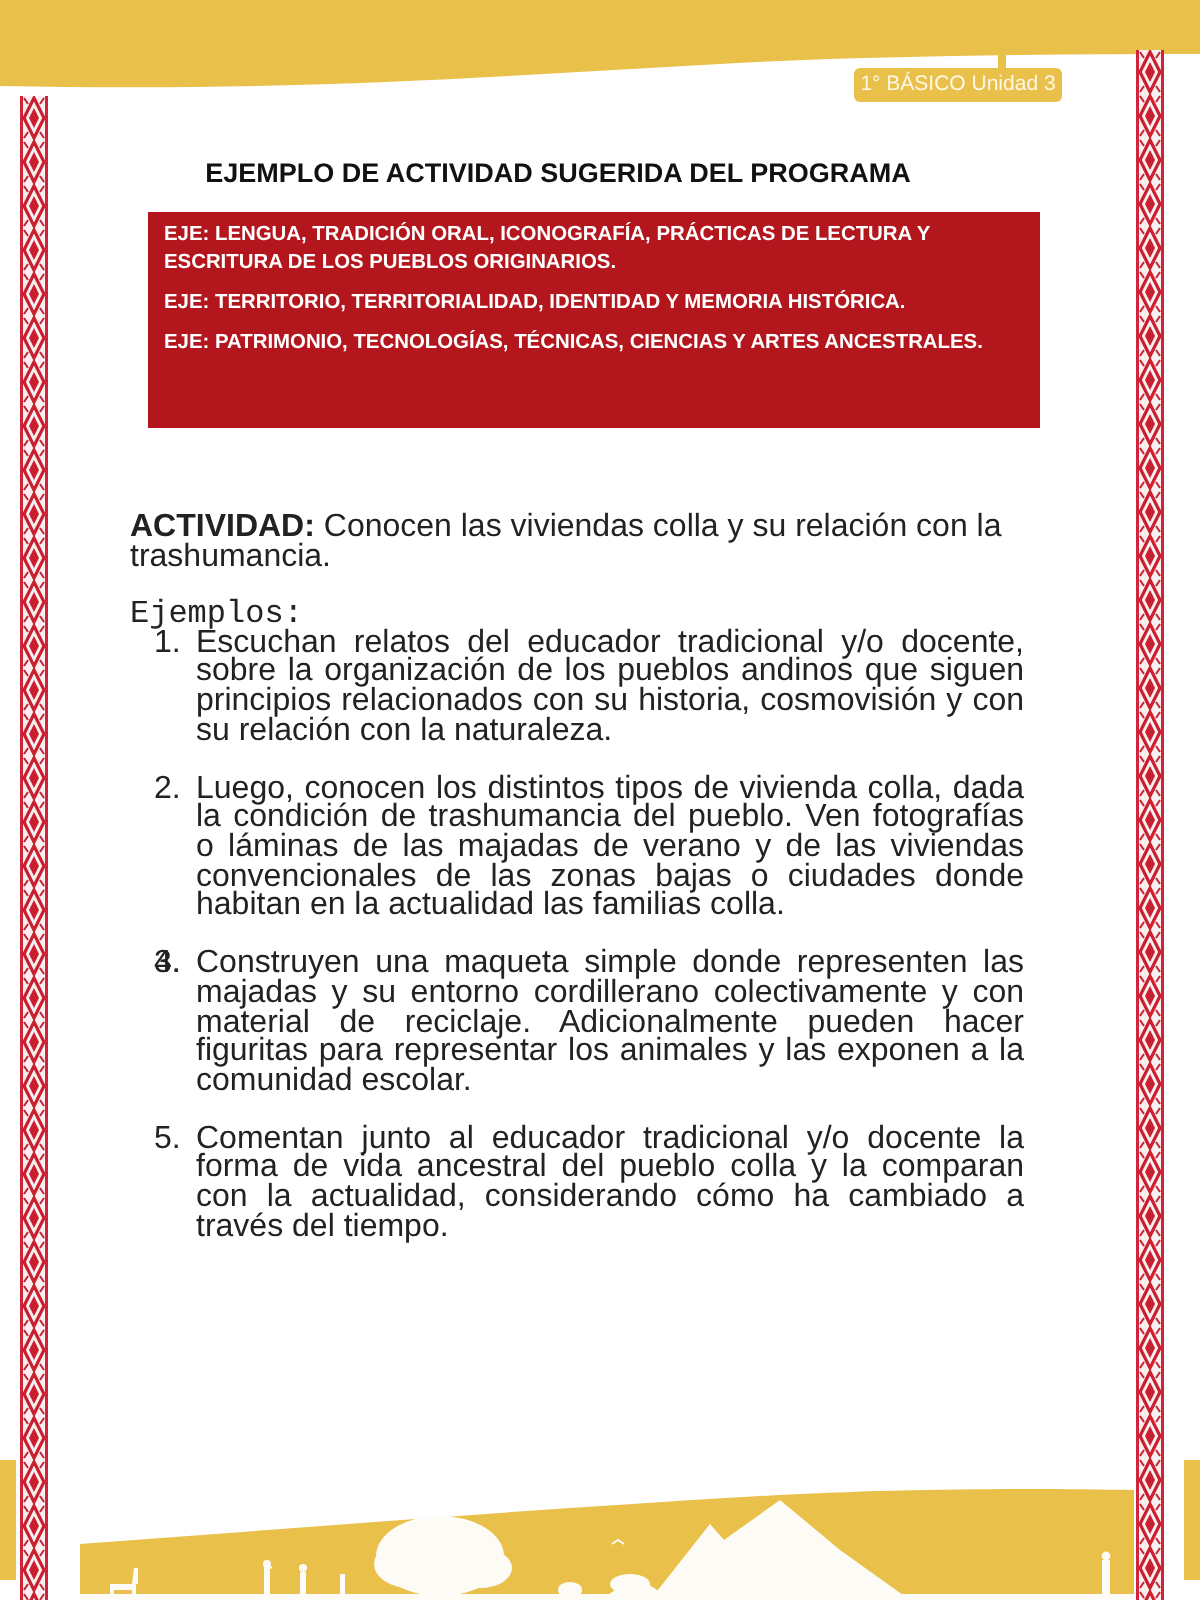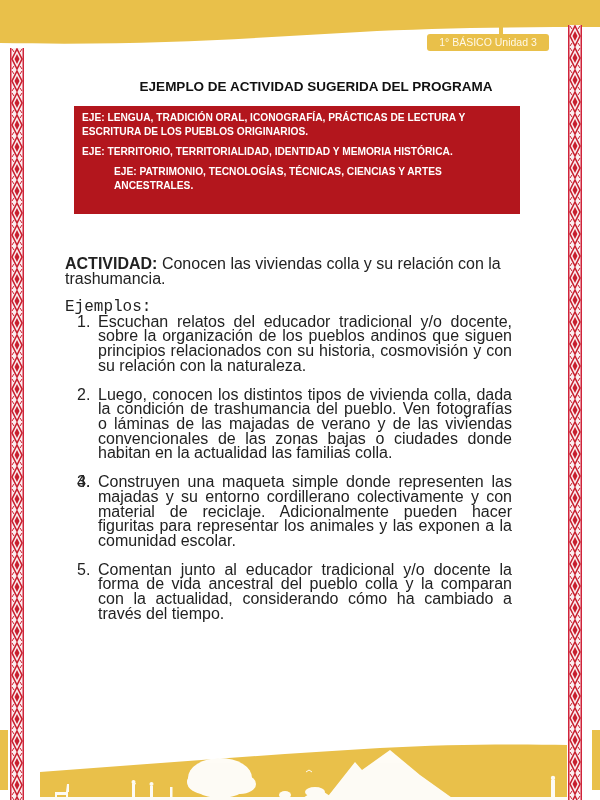--- a/index.html
+++ b/index.html
@@ -4,41 +4,41 @@
   <style>
     html, body { margin: 0; padding: 0; }
     body {
       width: 600px; height: 800px; position: relative; overflow: hidden;
       background: #ffffff;
       font-family: "Liberation Sans", "DejaVu Sans", sans-serif;
       color: #222;
     }
     .top-wave { position: absolute; left: 0; top: 0; width: 600px; height: 60px; }
     .unit-badge {
-      position: absolute; left: 427px; top: 34px; width: 122px; height: 17px;
+      position: absolute; left: 427px; top: 34px; width: 104px; height: 17px;
       background: #e9c04a; border-radius: 3px;
       color: #fff8e6; font-size: 10.5px; line-height: 17px; text-align: center;
     }
     .badge-stem { position: absolute; left: 499px; top: 22px; width: 4px; height: 14px; background: #e9c04a; }
     .border-strip { position: absolute; width: 14px; }
     .border-strip.left { left: 10px; top: 48px; height: 752px; }
     .border-strip.right { left: 568px; top: 25px; height: 775px; }
     .edge-tab { position: absolute; background: #e9c04a; width: 8px; height: 60px; top: 730px; }
     .edge-tab.left { left: 0; }
     .edge-tab.right { left: 592px; }
     .page-title {
       position: absolute; left: 0; width: 558px; top: 79px; text-align: center;
-      font-weight: bold; font-size: 13.5px; color: #111; padding-left: 37px;
+      font-weight: bold; font-size: 13.5px; color: #111;
     }
     .axis-box {
       position: absolute; left: 74px; top: 106px; width: 446px; height: 108px;
       background: #b3161d; box-sizing: border-box; padding: 5px 8px;
     }
     .axis-item { color: #ffffff; font-weight: bold; font-size: 10.2px; line-height: 14px; margin-bottom: 6px; }
-    .axis-item:last-child { margin-bottom: 0; margin-left: 32px; }
+    .axis-item:last-child { margin-bottom: 0; }
     .content { position: absolute; left: 65px; top: 257px; width: 447px; font-size: 16px; line-height: 14.6px; color: #222; }
     .activity-line b { font-weight: bold; }
     .examples-label { margin-top: 14px; font-family: Liberation Mono, monospace; }
     ol.examples { margin: 0; padding: 0; list-style: none; }
     ol.examples li { position: relative; padding-left: 33px; margin-bottom: 14.6px; text-align: justify; }
     ol.examples li .num { position: absolute; left: 12px; top: 0; }
     .bottom-scene { position: absolute; left: 0; top: 700px; width: 600px; height: 100px; }
   </style>
 </head>
 <body>

